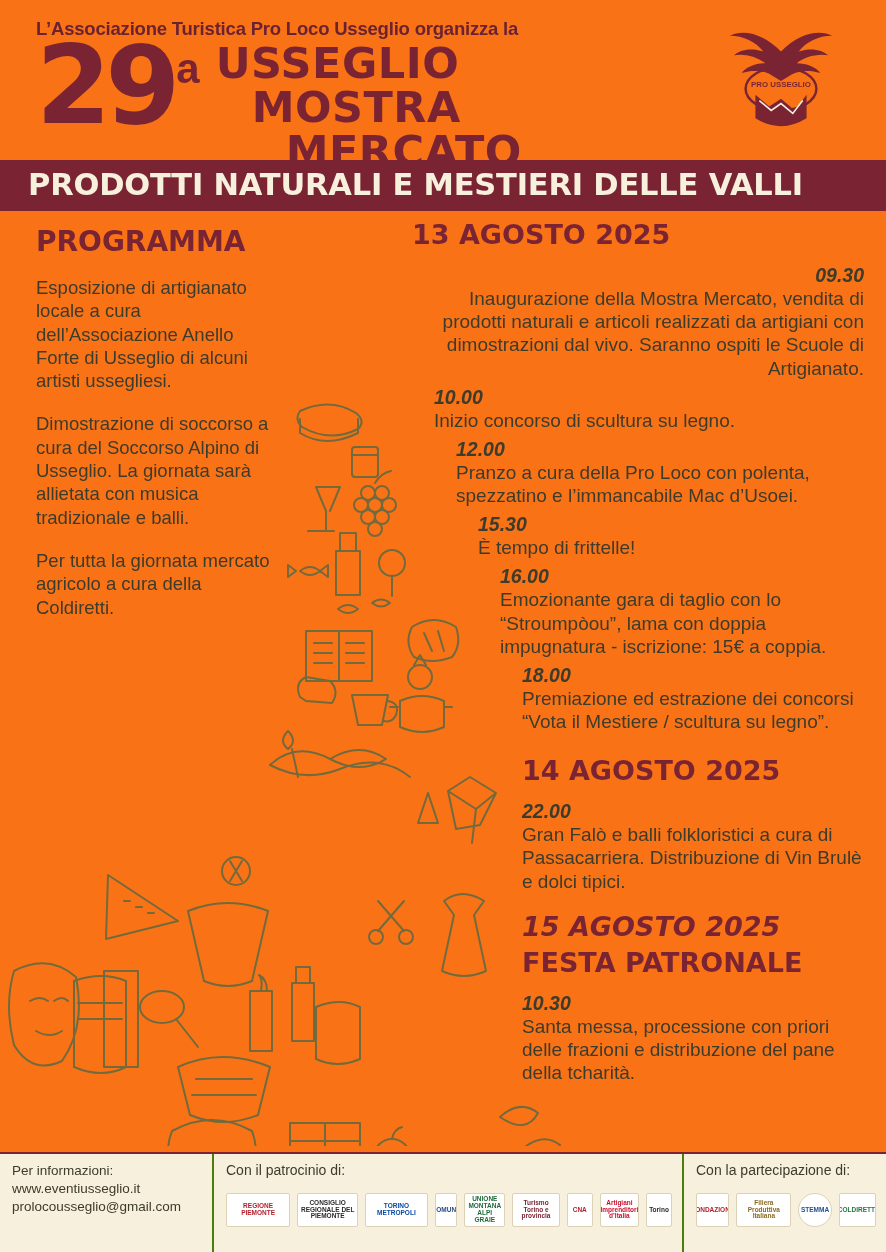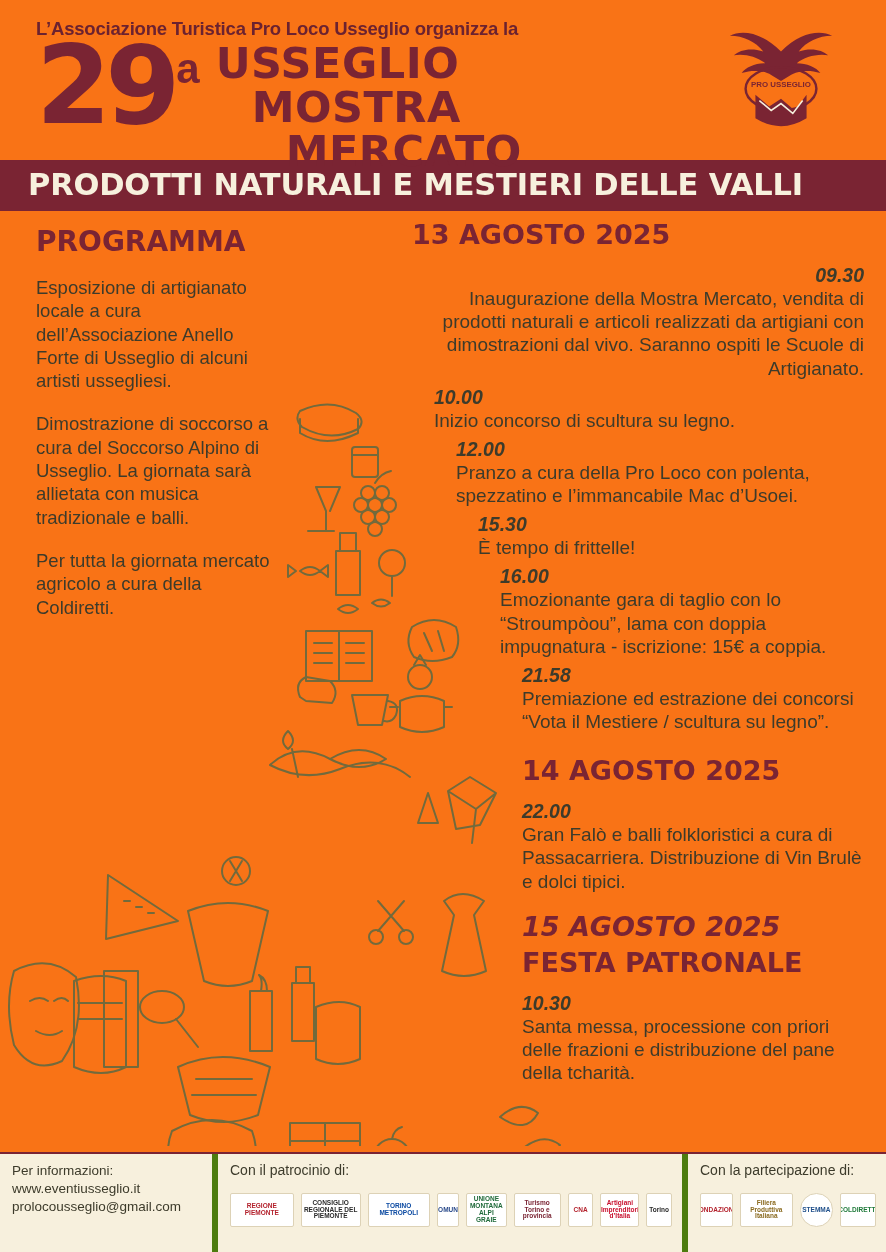--- a/index.html
+++ b/index.html
@@ -161,21 +161,21 @@
   .footer {
     position: absolute;
     bottom: 0; left: 0;
     width: 886px; height: 100px;
     border-top: 2px solid #7a2433;
     display: flex;
     align-items: stretch;
     background: #f7f0dd;
   }
   .f-col { padding: 8px 10px 6px 12px; position: relative; }
-  .f-col + .f-col { border-left: 6px solid #4d7c0f; }
+  .f-col + .f-col { border-left: 2px solid #4d7c0f; }
   .f-info { width: 212px; }
   .f-info div {
     font-size: 13.5px;
     color: #3d3b2b;
     line-height: 1.35;
   }
   .f-patro { width: 470px; }
   .f-part { width: 204px; }
   .f-head {
     font-size: 14px;
@@ -386,21 +386,21 @@
       </div>
       <div class="slot i4">
         <div class="time">15.30</div>
         <div class="desc">È tempo di frittelle!</div>
       </div>
       <div class="slot i5">
         <div class="time">16.00</div>
         <div class="desc">Emozionante gara di taglio con lo “Stroumpòou”, lama con doppia impugnatura - iscrizione: 15€ a coppia.</div>
       </div>
       <div class="slot i6">
-        <div class="time">21.58</div>
+        <div class="time">18.00</div>
         <div class="desc">Premiazione ed estrazione dei concorsi  “Vota il Mestiere / scultura su legno”.</div>
       </div>
 
       <div class="daytitle second i6">14 AGOSTO 2025</div>
       <div class="slot i6">
         <div class="time">22.00</div>
         <div class="desc">Gran Falò e balli folkloristici a cura di Passacarriera. Distribuzione di Vin Brulè e dolci tipici.</div>
       </div>
 
       <div class="daytitle third i6">15 AGOSTO  2025</div>

